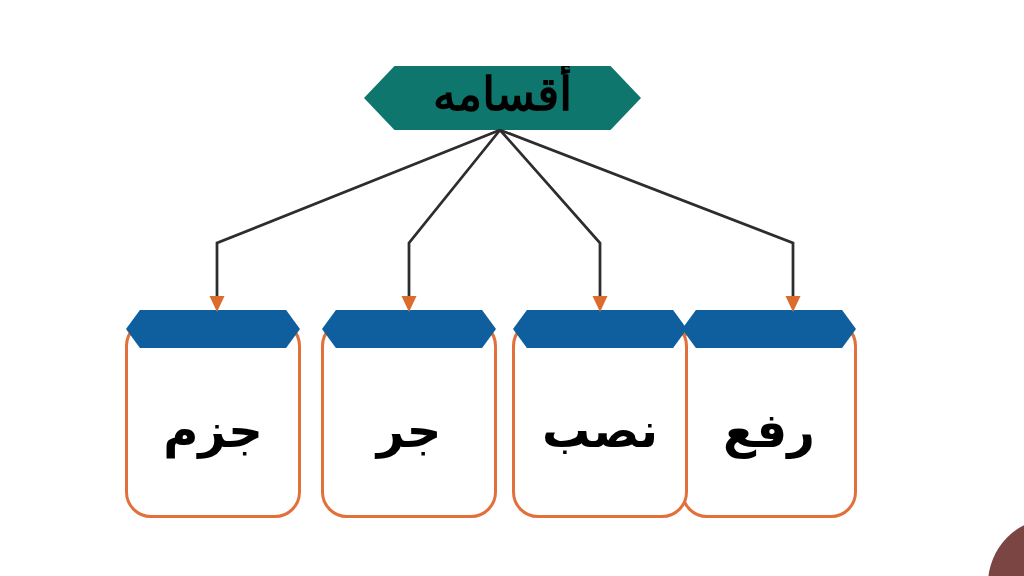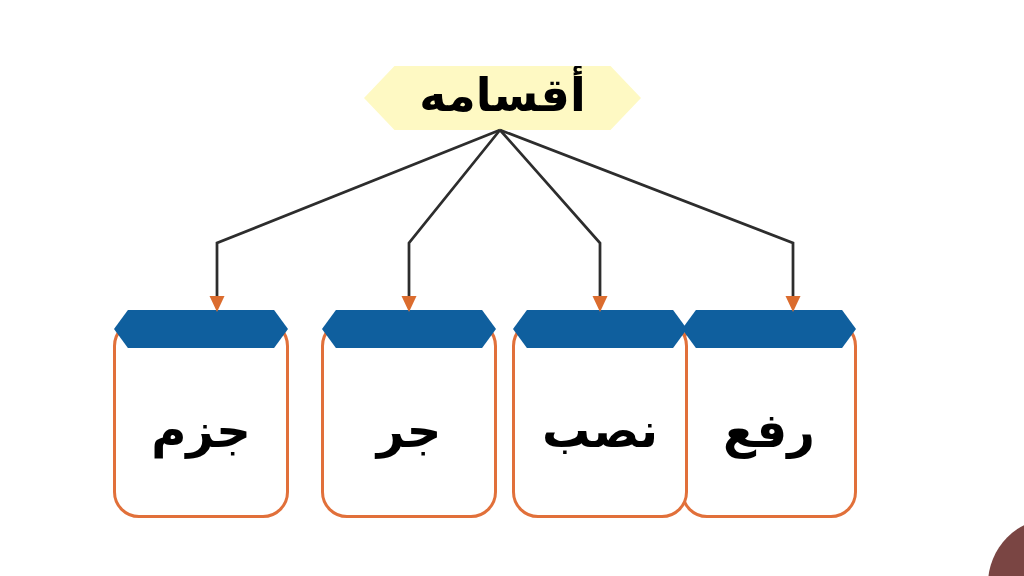--- a/index.html
+++ b/index.html
@@ -20,25 +20,26 @@
     overflow: hidden;
   }
 
   
   .hex-title {
     position: absolute;
     left: 364px;
     top: 66px;
     width: 277px;
     height: 64px;
-    background: #fef9c3;
+    background: #0f766e;
     clip-path: polygon(0% 50%, 11% 0%, 89% 0%, 100% 50%, 89% 100%, 11% 100%);
     display: flex;
     align-items: center;
     justify-content: center;
+    font-family: Liberation Serif, serif;
   }
   .hex-title .title-text {
     font-size: 46px;
     font-weight: bold;
     color: #000000;
     line-height: 1;
     padding-bottom: 6px;
     direction: rtl;
   }
 
@@ -87,21 +88,21 @@
     align-items: center;
     justify-content: center;
     font-size: 48px;
     font-weight: bold;
     color: #000000;
     direction: rtl;
   }
   .node-pos-right   { left: 681px; }  
   .node-pos-midr    { left: 512px; }  
   .node-pos-midl    { left: 321px; }  
-  .node-pos-left    { left: 113px; text-decoration: underline; }  
+  .node-pos-left    { left: 125px; text-decoration: underline; }  
 
   
   .corner-circle {
     position: absolute;
     left: 988px;
     top: 518px;
     width: 132px;
     height: 132px;
     border-radius: 50%;
     background: #7A4543;

